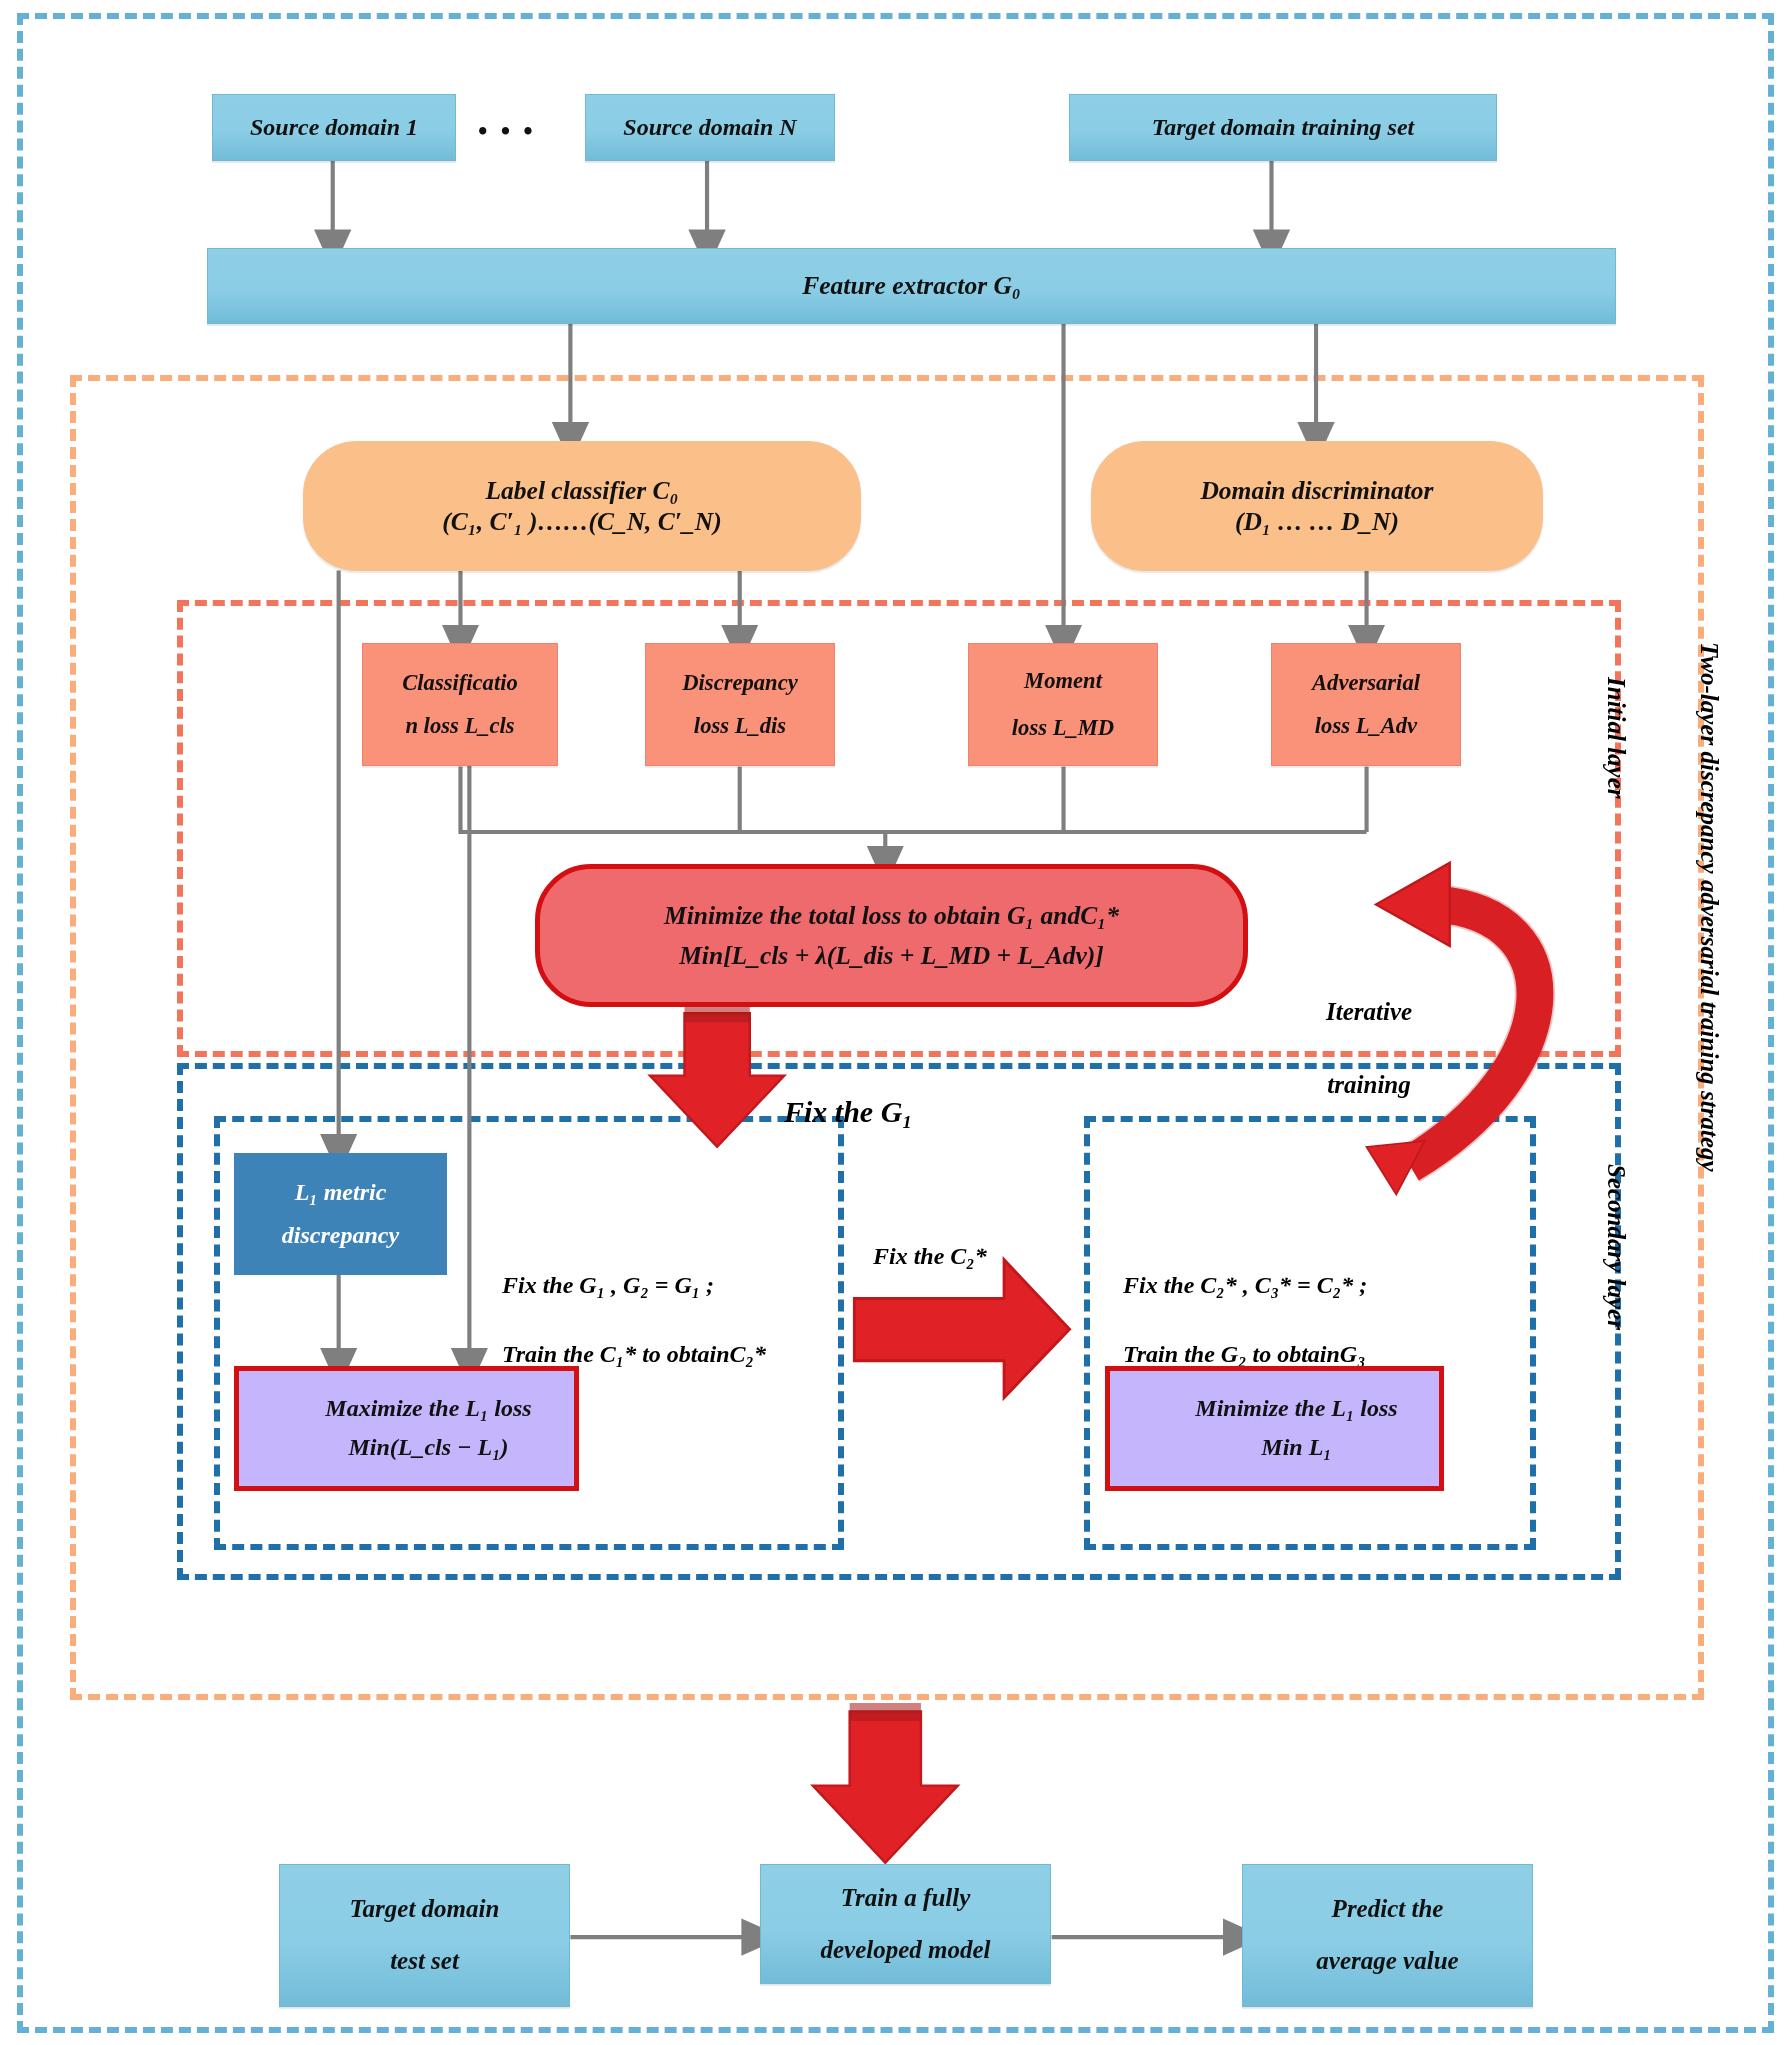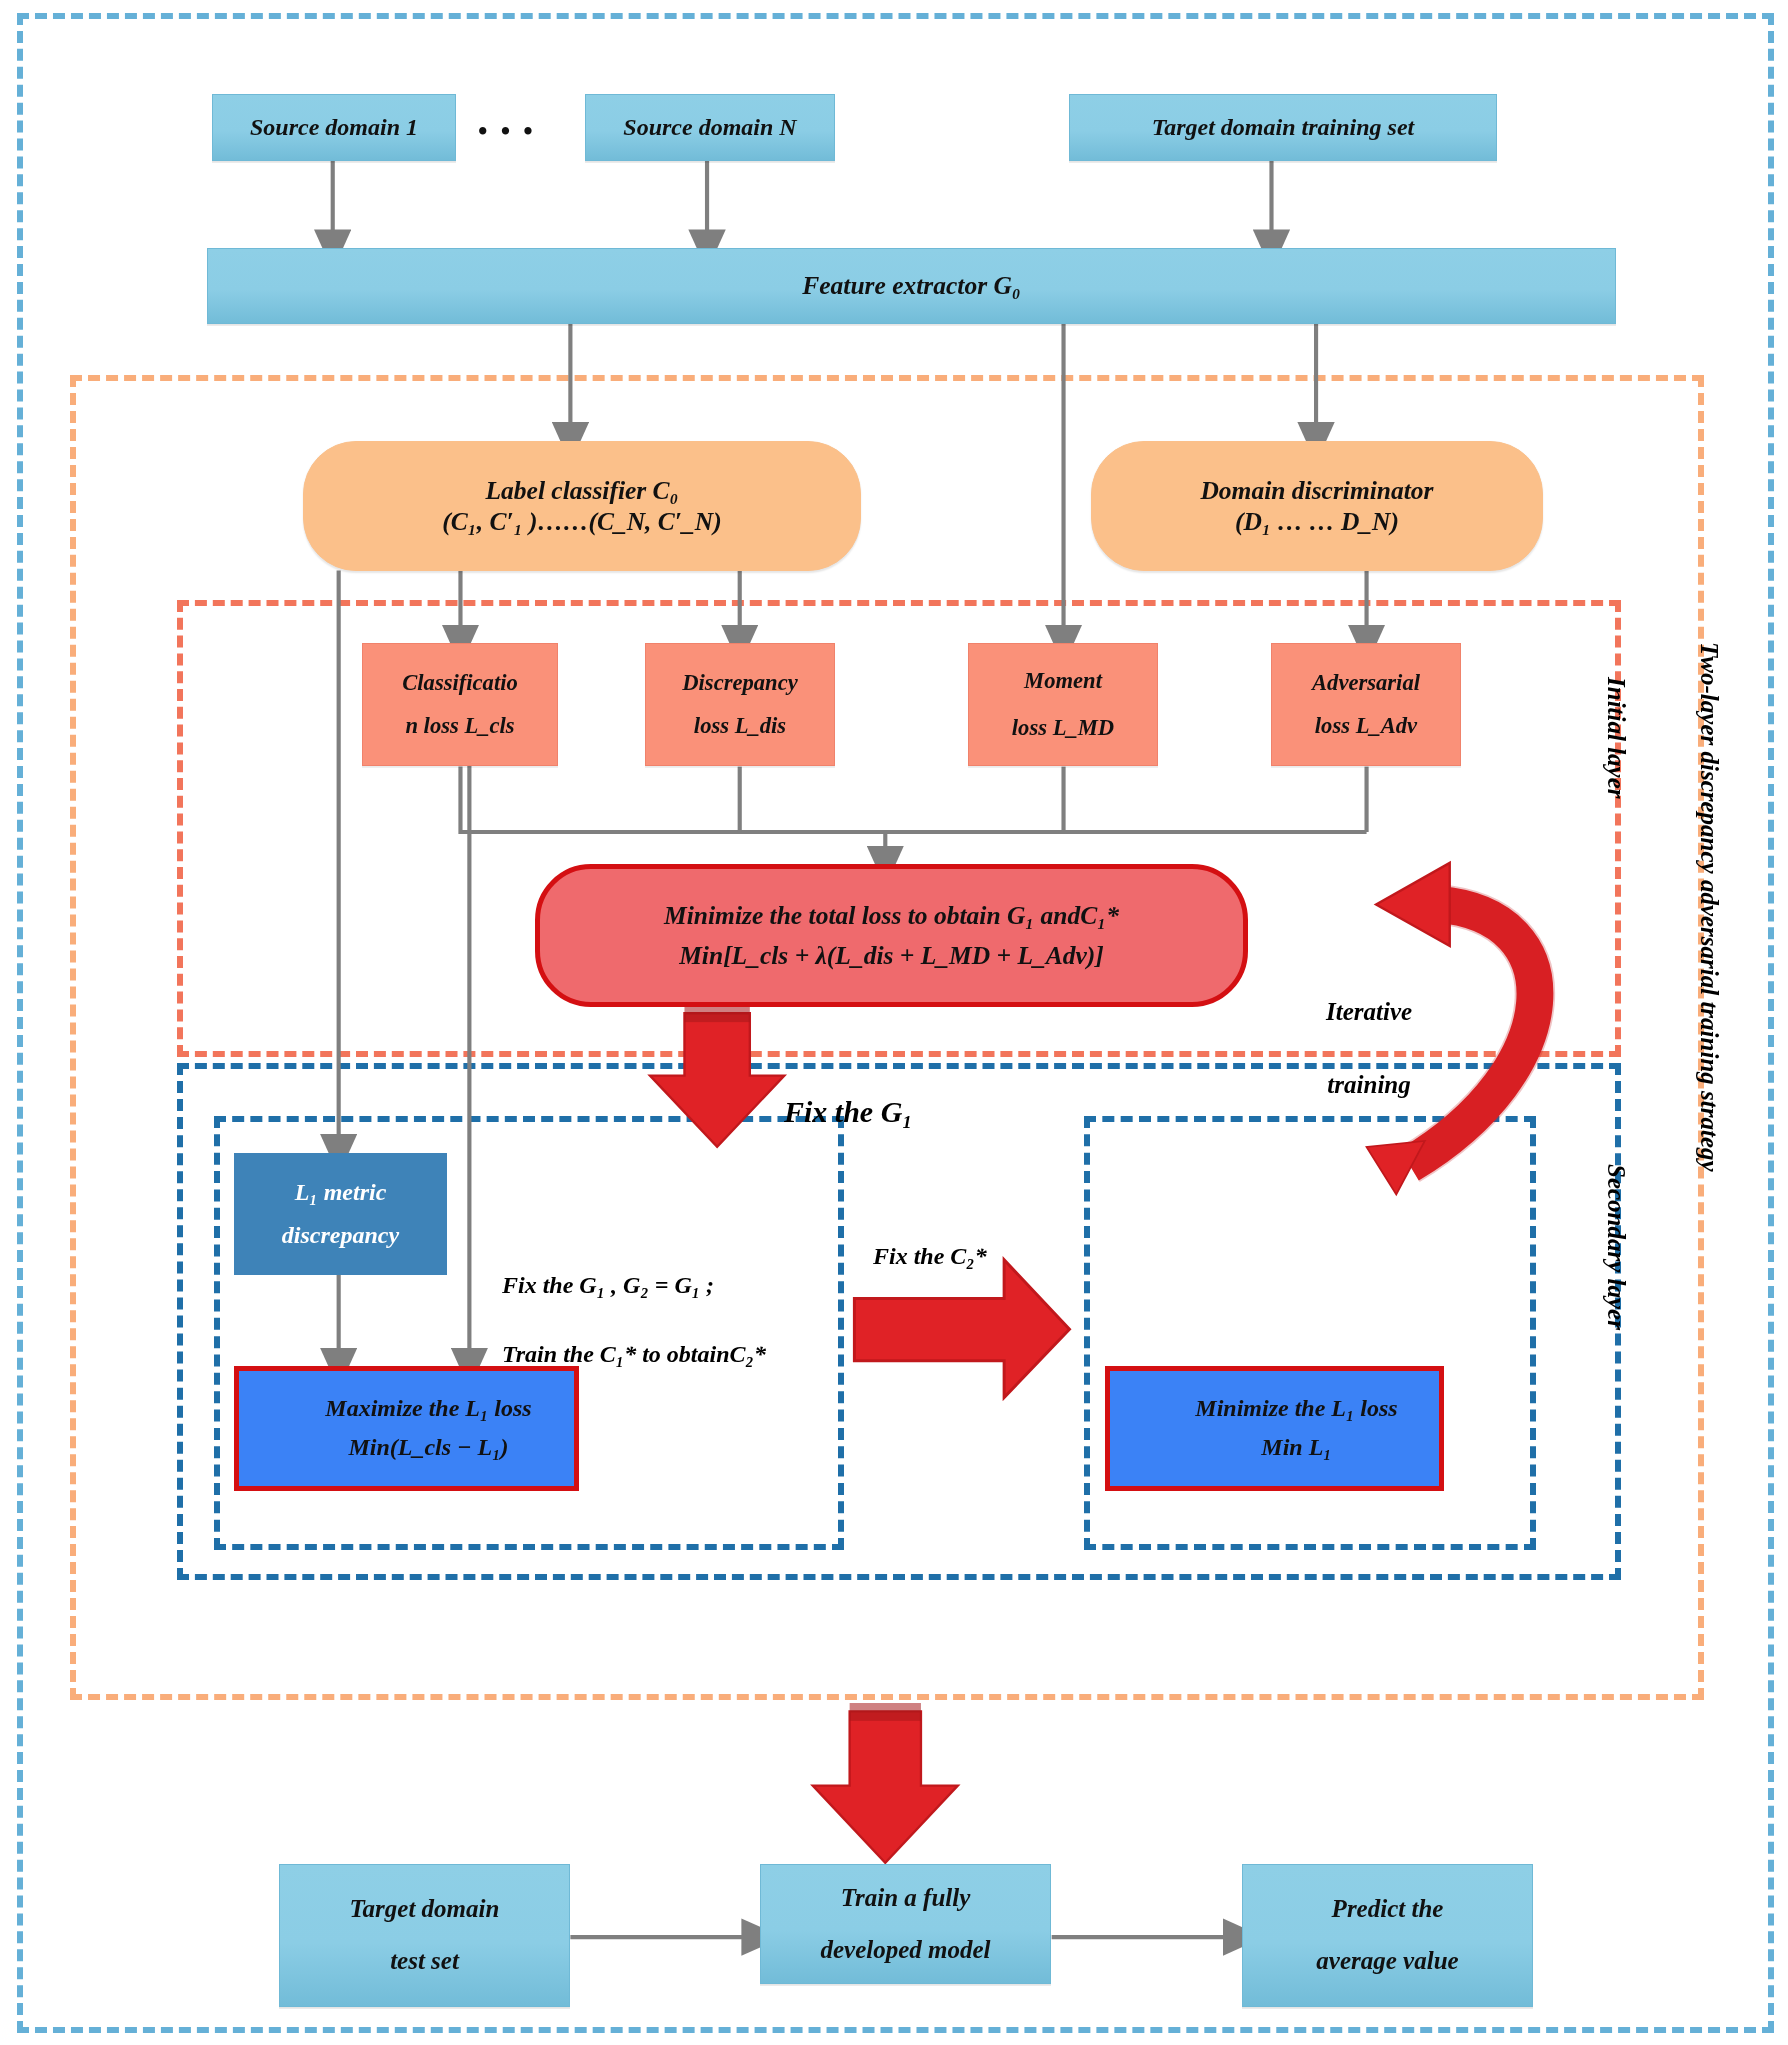--- a/index.html
+++ b/index.html
@@ -30,21 +30,21 @@
 
   .blue-box{background:linear-gradient(180deg,#8ecfe6 0%,#8bcde5 55%,#72bcd8 100%);
             border:1.2px solid #6fb9d6;color:#111;
             box-shadow:0 1.8px 0 rgba(0,0,0,.10);}
   .orange-pill{background:#fbc08a;border:1.2px solid #fbc08a;border-radius:53px;
             color:#111;box-shadow:0 1.2px 1.8px rgba(0,0,0,.10);}
   .salmon-box{background:#fa9179;border:1.2px solid #f0826b;color:#111;
             box-shadow:0 1.8px 0 rgba(0,0,0,.08);}
   .red-pill{background:#ef6a6d;border:5.3px solid #d40f12;border-radius:56px;
             color:#111;}
-  .red-box{background:#3b82f6;border:5.3px solid #d40f12;color:#111;padding-left:44px;}
+  .red-box{background:#c4b5fd;border:5.3px solid #d40f12;color:#111;padding-left:44px;}
   .steel-box{background:#3e83b8;border:1.2px solid #3e83b8;color:#ffffff;}
 
   
   .label{position:absolute;font-style:italic;font-weight:bold;
          color:#000;white-space:pre-line;line-height:1.45;}
 
   .vlabel{position:absolute;font-style:italic;font-weight:bold;color:#000;
           transform-origin:left top;transform:rotate(90deg);white-space:nowrap;}
 
   .dots{position:absolute;font-weight:bold;letter-spacing:.12em;color:#111;}
@@ -196,20 +196,24 @@
     <span>Min(L_cls − L₁)</span>
   </div>
 
   <div class="label" style="left:502px;top:1233px;font-size:24px;text-align:left;">
     <div>Fix the G₁ ,   G₂ = G₁ ;</div>
     <div>Train the C₁* to obtainC₂*</div>
   </div>
 
   <div class="label" style="left:873px;top:1239px;font-size:24px;">Fix the  C₂*</div>
 
+  <div class="label" style="left:1123px;top:1233px;font-size:24px;text-align:left;">
+    <div>Fix the  C₂* ,  C₃* = C₂* ;</div>
+    <div>Train the G₂  to obtainG₃</div>
+  </div>
 
   <div class="node red-box" style="left:1105px;top:1366px;width:339px;height:125px;font-size:24px;gap:9.5px;">
     <span>Minimize the L₁  loss</span>
     <span>Min L₁</span>
   </div>
 
   <div class="vlabel" style="left:1630px;top:677px;font-size:25px;">Initial layer</div>
 
   <div class="vlabel" style="left:1630px;top:1164px;font-size:25px;">Secondary layer</div>
 

